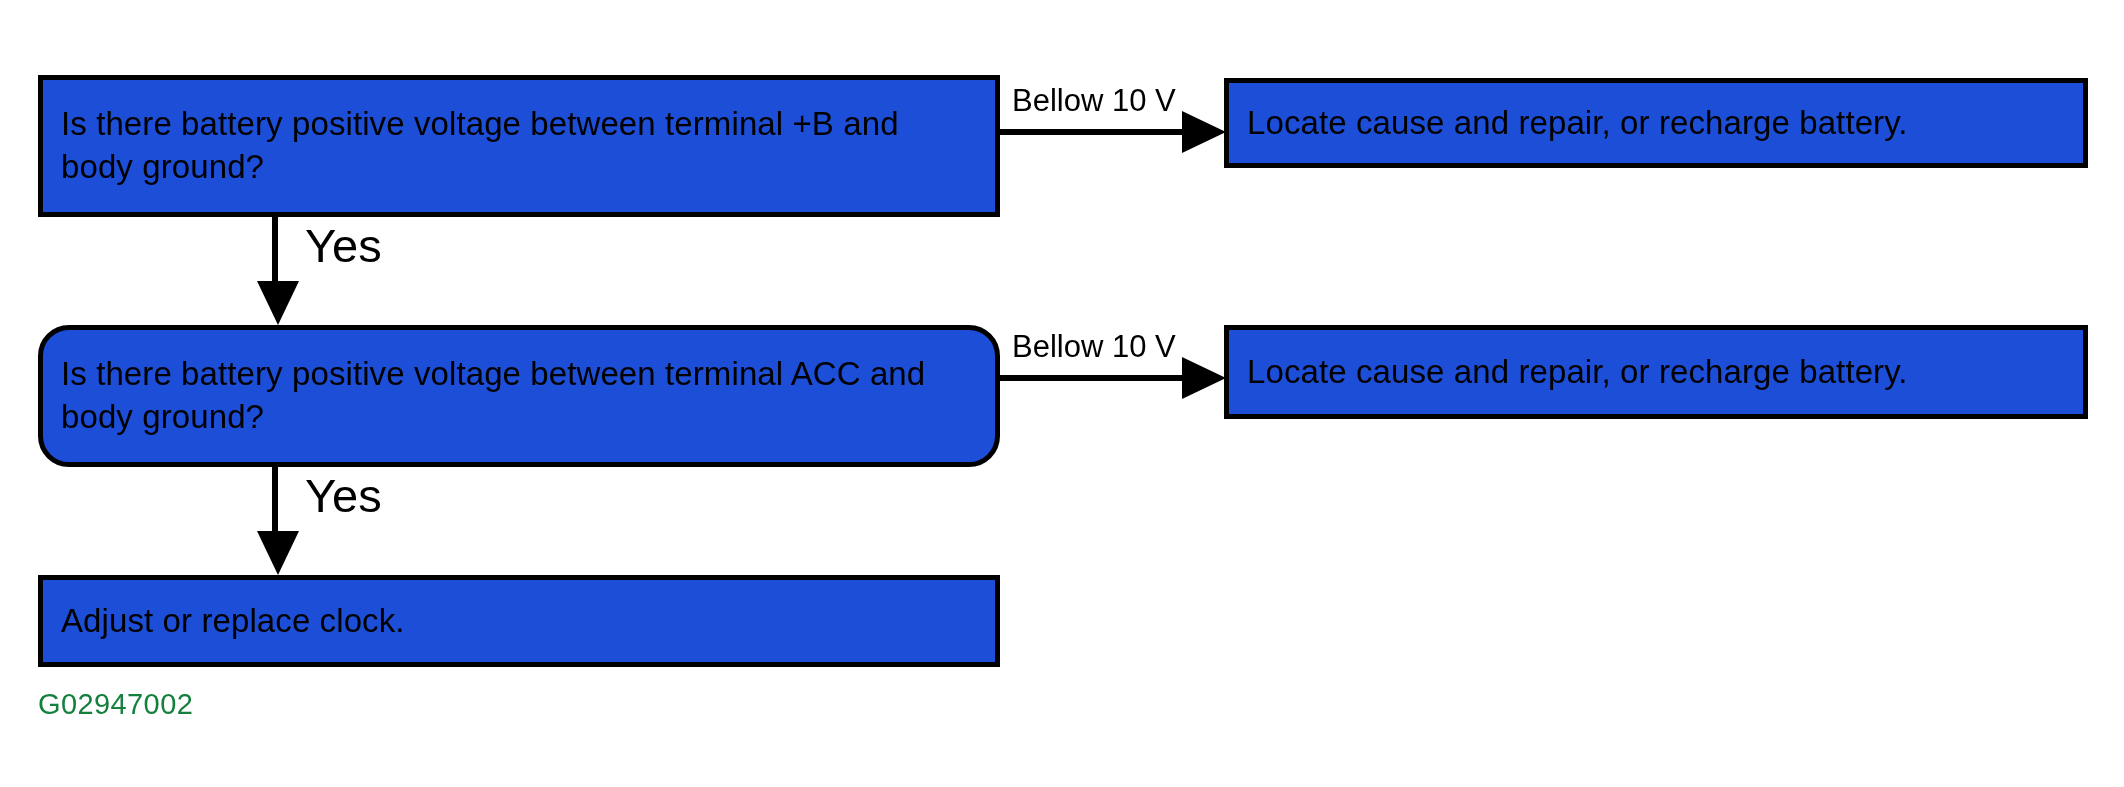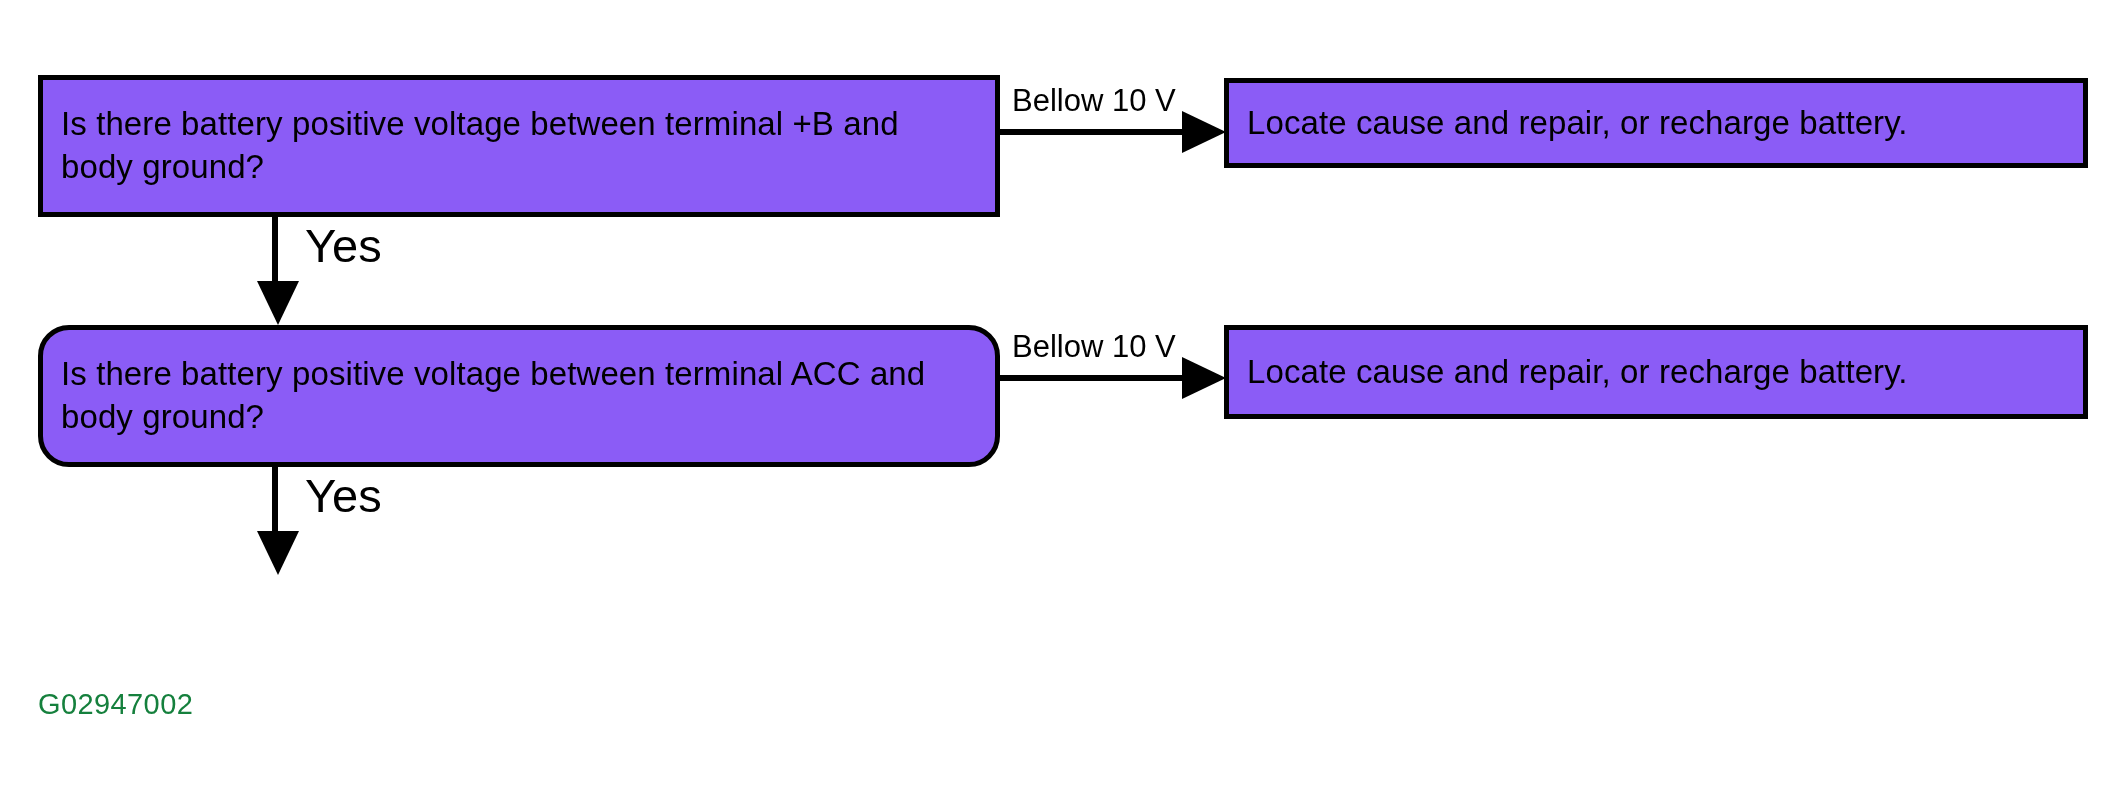--- a/index.html
+++ b/index.html
@@ -18,21 +18,21 @@
     height: 787px;
     background: #ffffff;
     overflow: hidden;
   }
 
   
   .node {
     position: absolute;
     box-sizing: border-box;
     border: 5px solid #000000;
-    background: #8b5cf6;
+    background: #1d4ed8;
     display: flex;
     align-items: center;
   }
   .node .node-text {
     display: block;
     padding-left: 18px;
     padding-right: 14px;
     font-size: 33px;
     line-height: 1.30;
     letter-spacing: 0.1px;
@@ -126,20 +126,23 @@
   <div class="node" id="node-q1">
     <span class="node-text">Is there battery positive voltage between terminal +B and
 body ground?</span>
   </div>
 
   <div class="node" id="node-q2">
     <span class="node-text">Is there battery positive voltage between terminal ACC and
 body ground?</span>
   </div>
 
+  <div class="node" id="node-q3">
+    <span class="node-text">Adjust or replace clock.</span>
+  </div>
 
   <div class="node" id="node-r1">
     <span class="node-text">Locate cause and repair, or recharge battery.</span>
   </div>
 
   <div class="node" id="node-r2">
     <span class="node-text">Locate cause and repair, or recharge battery.</span>
   </div>
 
   <div class="line-v" id="conn1-line"></div>

